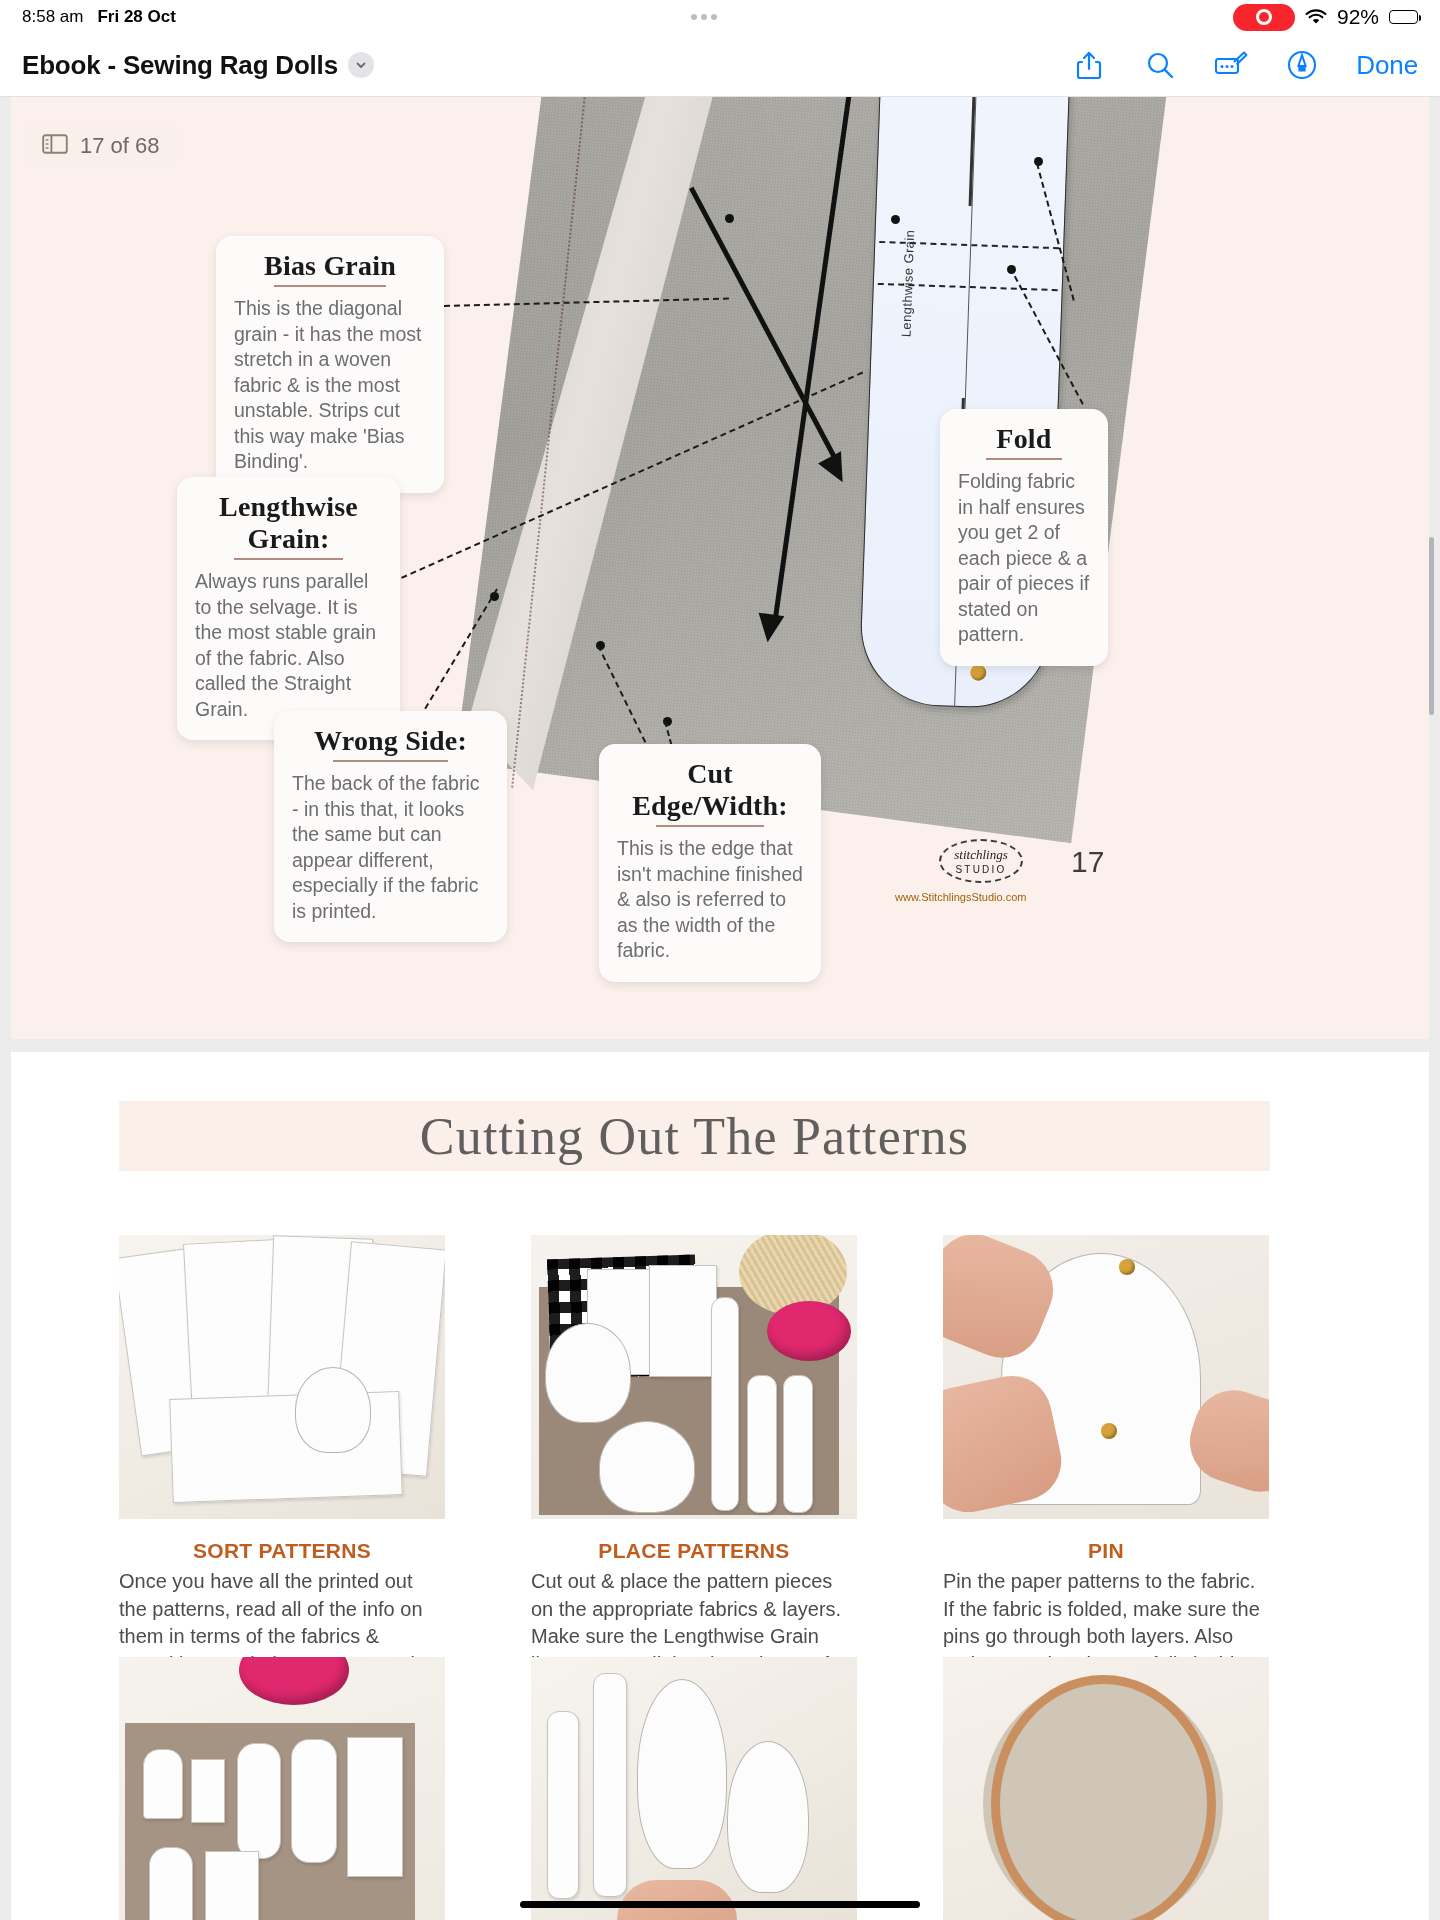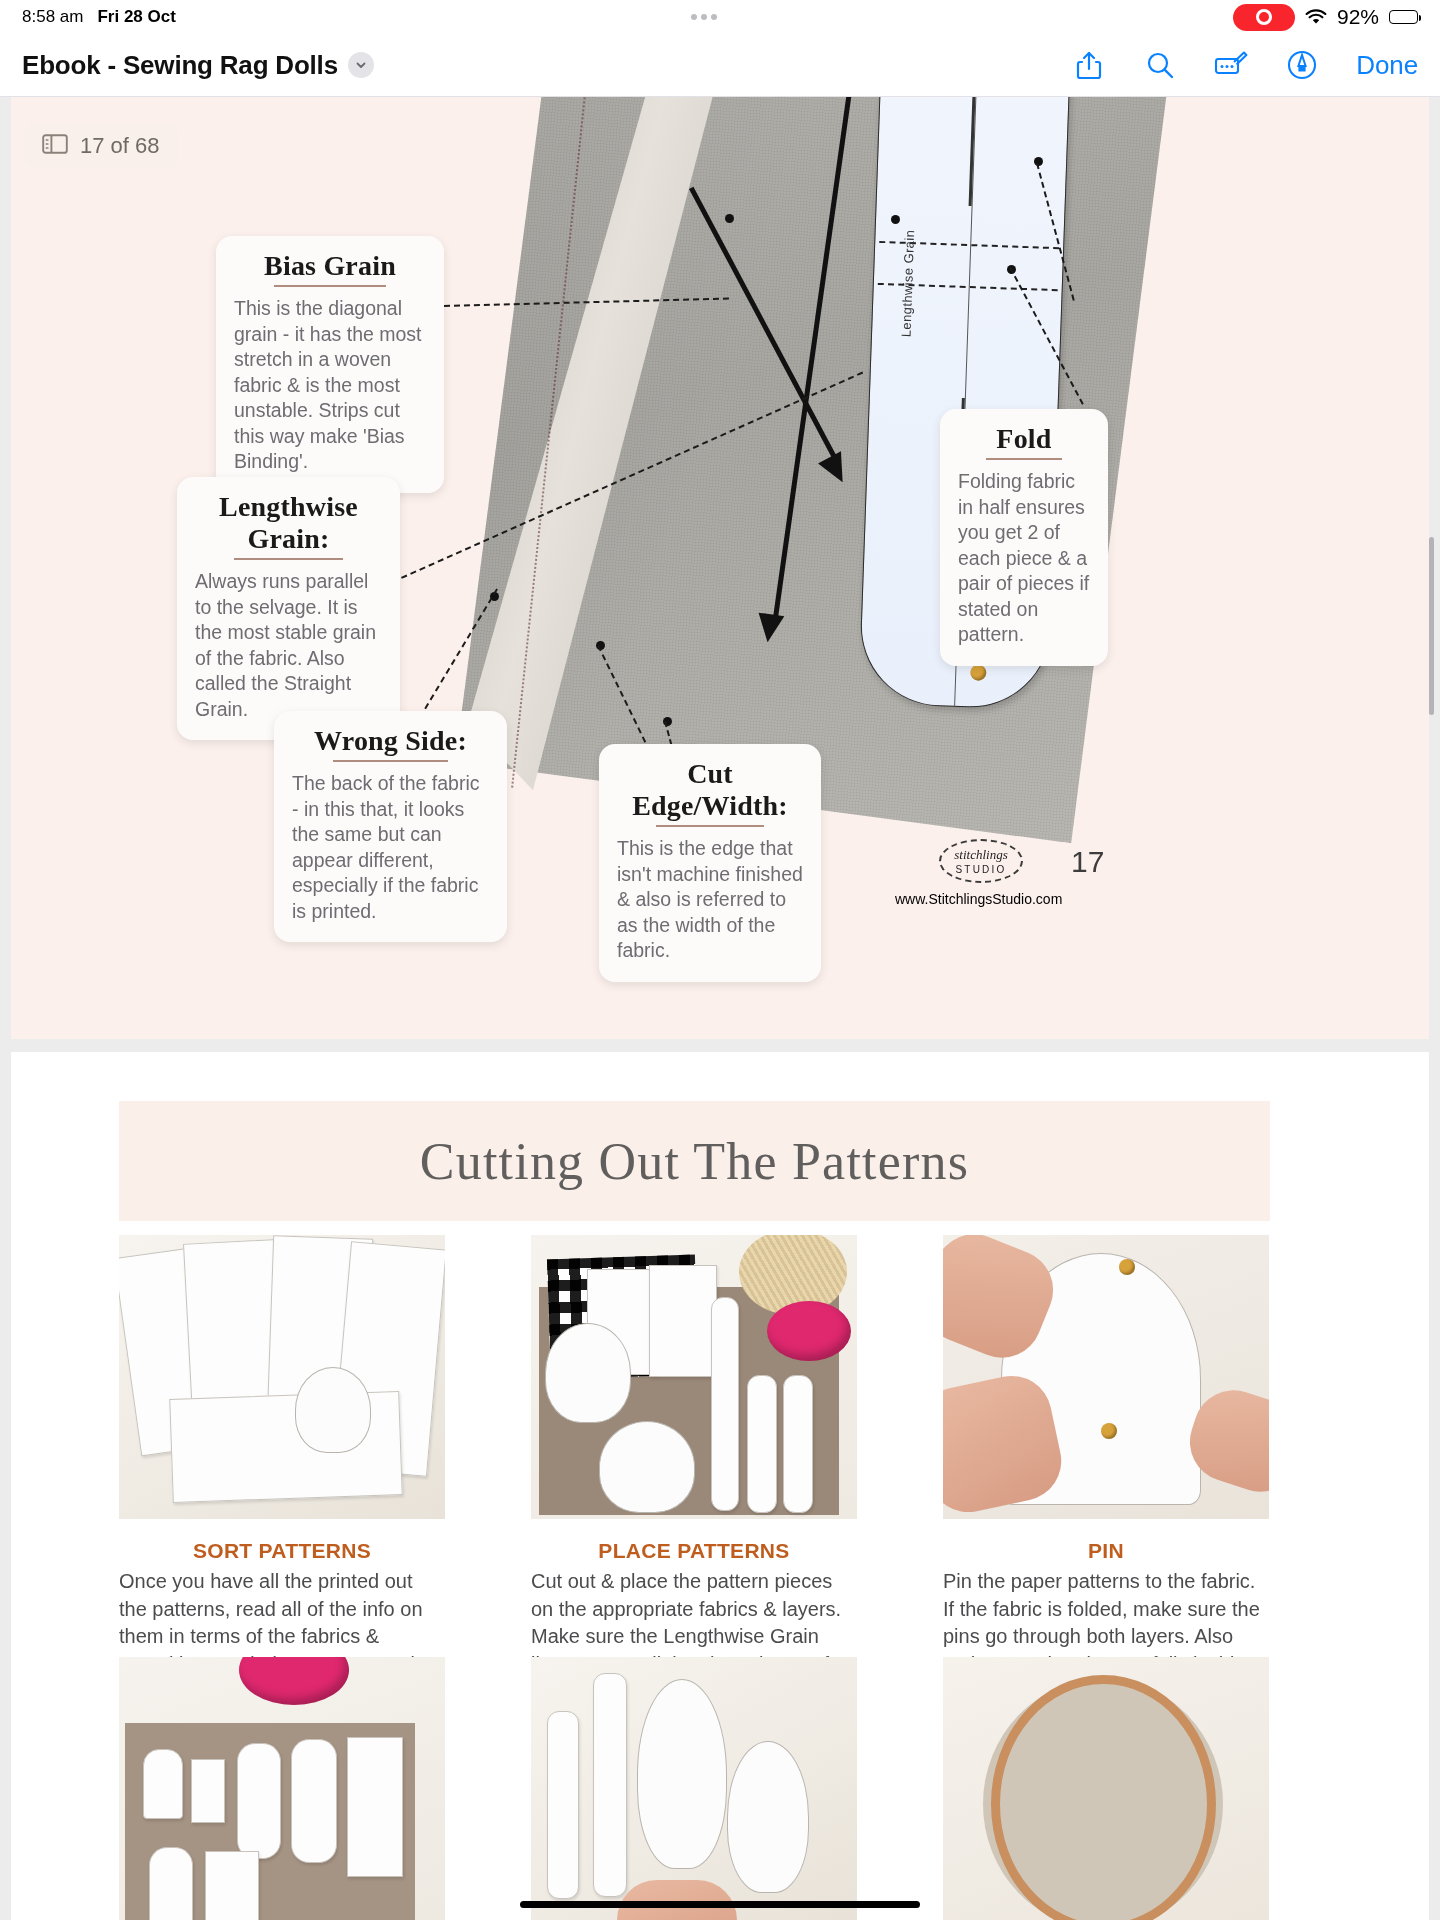--- a/index.html
+++ b/index.html
@@ -135,29 +135,29 @@
 
   
   .stitch-logo {
     position:absolute; left:928px; top:742px; width:84px; height:44px;
     border:2px dashed #3a3a3a; border-radius:50%;
     display:flex; flex-direction:column; align-items:center; justify-content:center;
   }
   .sl-1 { font-family:"Liberation Serif", serif; font-style:italic; font-size:13px; color:#222; }
   .sl-2 { font-size:10px; letter-spacing:2.2px; color:#222; margin-top:1px; }
   .pg-num { position:absolute; left:1060px; top:748px; font-size:30px; color:#3d3d3d; font-family:"Liberation Sans", sans-serif; }
-  .site-url { position:absolute; left:884px; top:794px; font-size:14px; color:#000000; }
+  .site-url { position:absolute; left:884px; top:794px; font-size:11px; color:#a16207; }
 
   
   .page18 {
     position:absolute; left:11px; top:955px; width:1418px; height:868px;
     background:#ffffff; overflow:hidden;
   }
   .p18-banner {
-    position:absolute; left:108px; top:49px; width:1151px; height:120px;
+    position:absolute; left:108px; top:49px; width:1151px; height:70px;
     background:#fbefea; display:flex; align-items:center; justify-content:center;
   }
   .p18-banner h1 {
     font-family:"Liberation Serif", serif; font-weight:400; font-size:52px;
     color:#615f5e; letter-spacing:1.2px;
   }
   .grid3 { position:absolute; left:108px; top:183px; width:1151px; }
   .gcol { position:absolute; width:326px; }
   .gcol.c1 { left:0; }
   .gcol.c2 { left:412px; }

